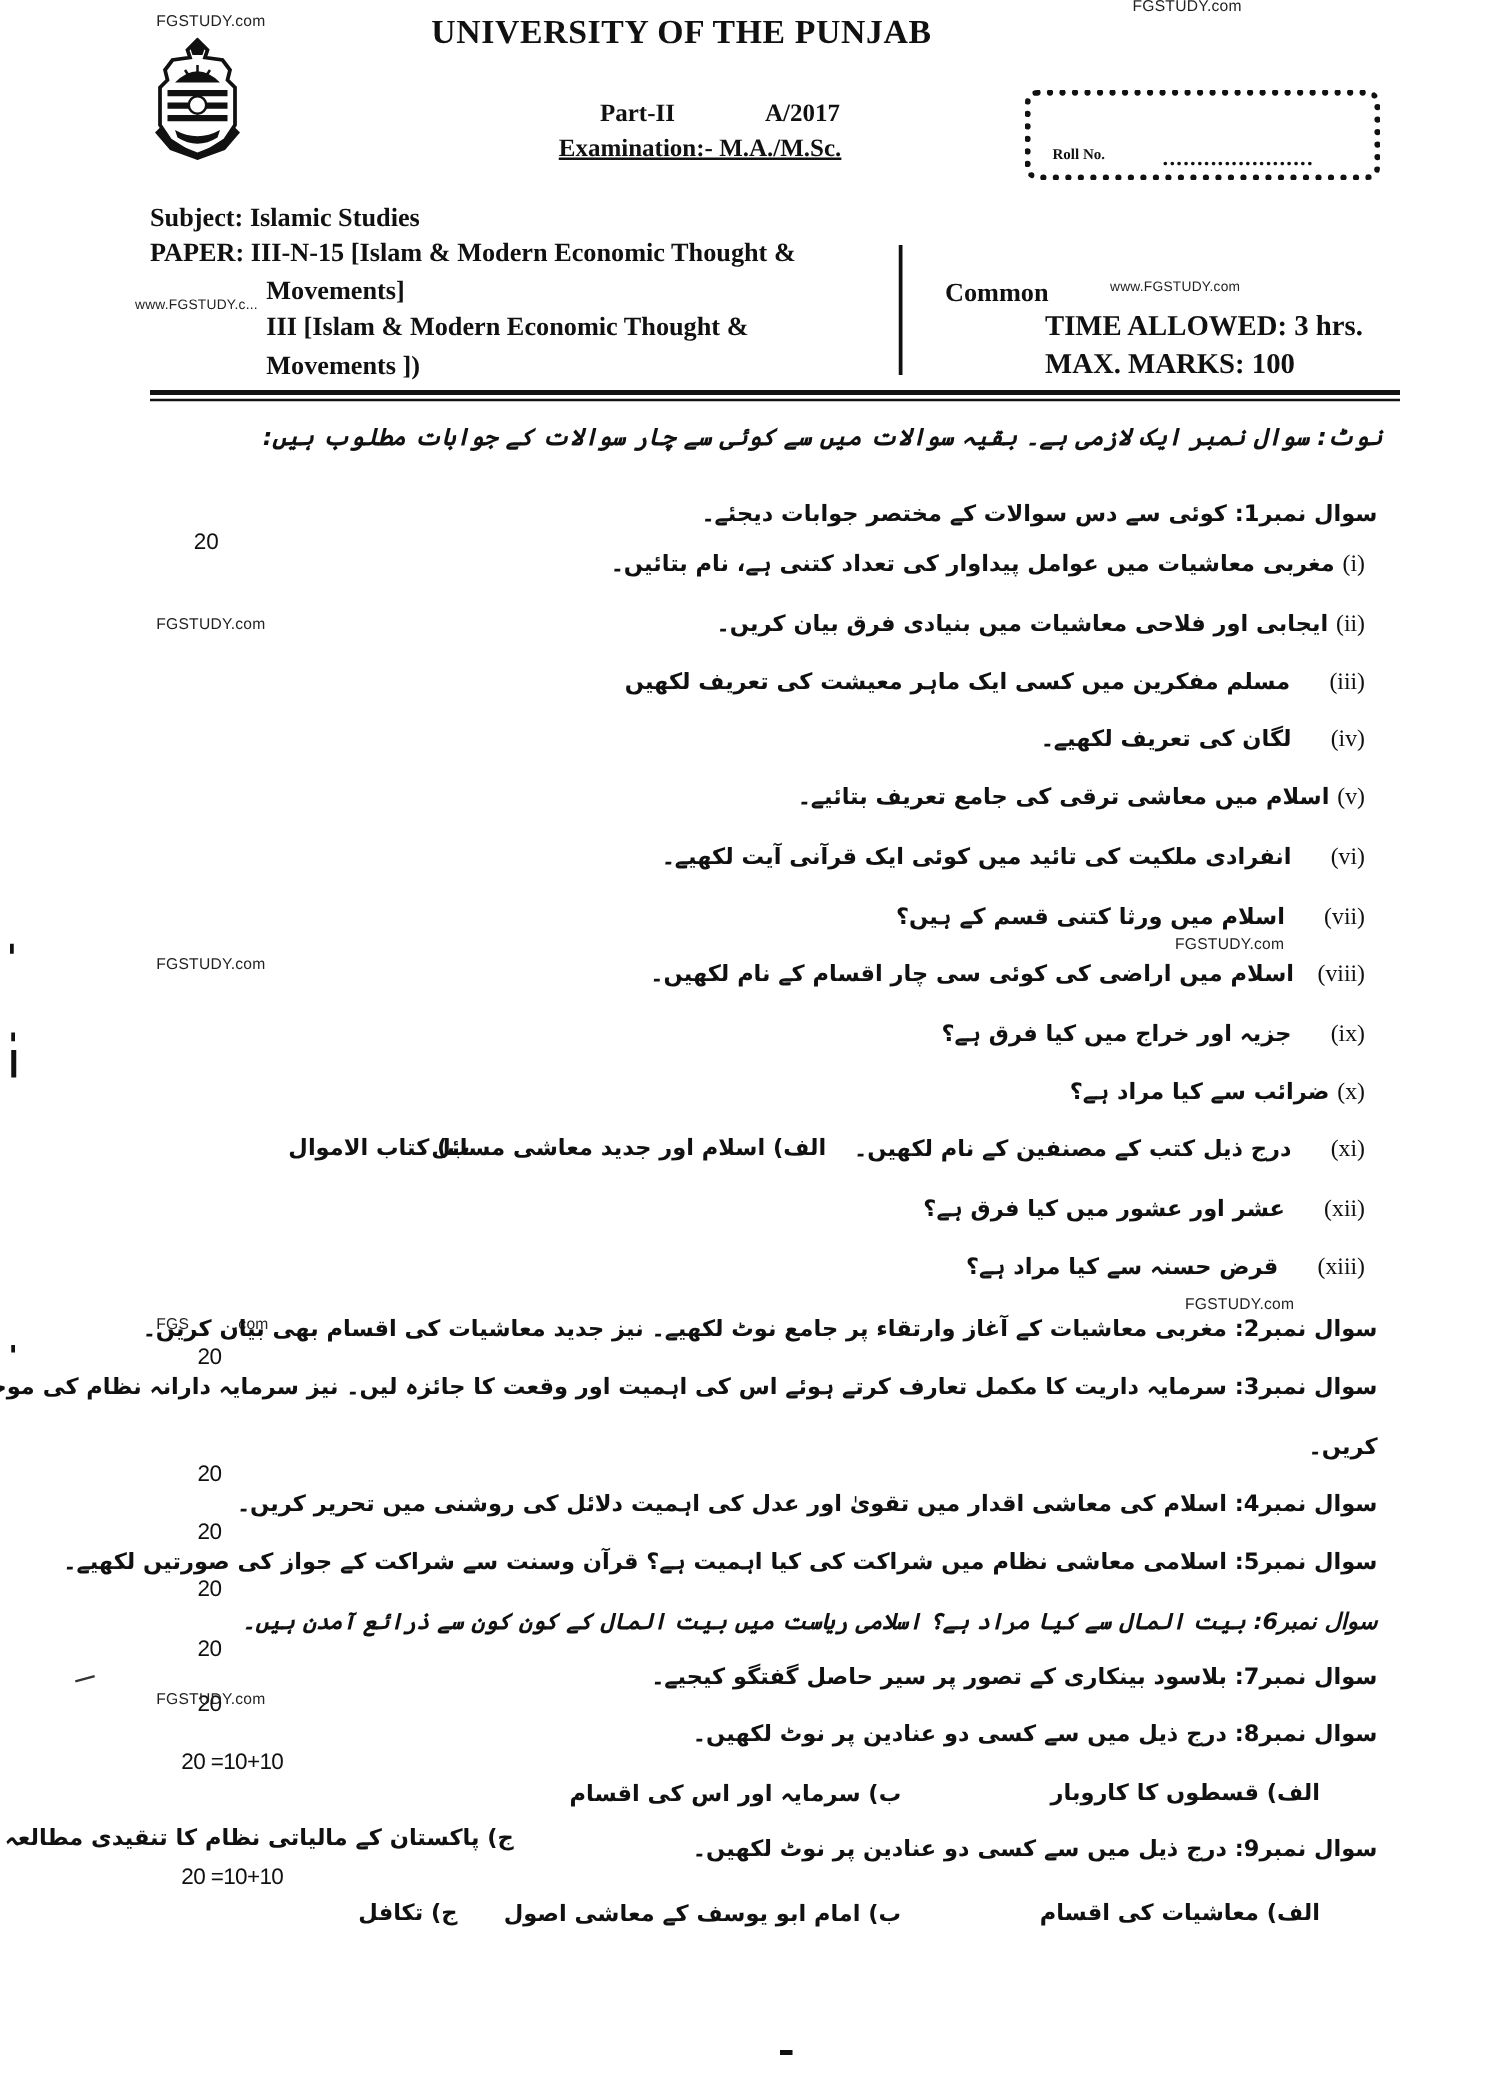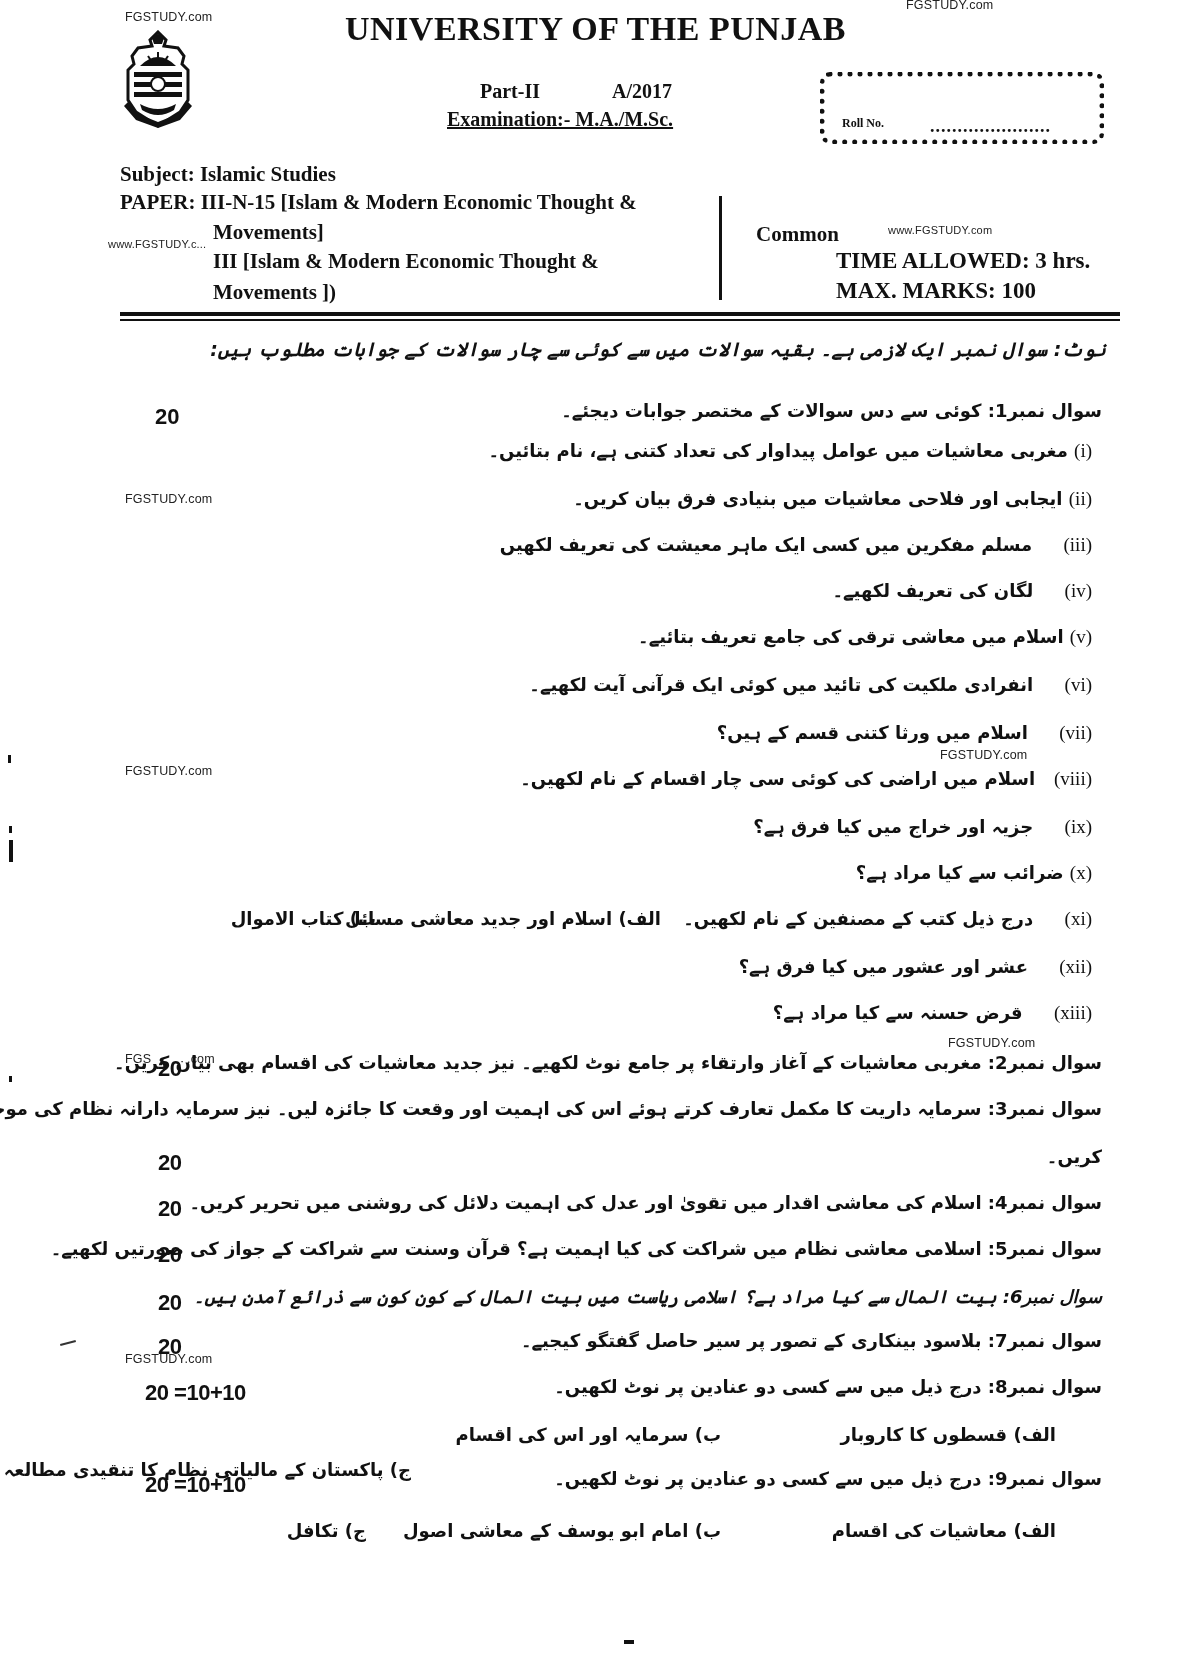--- a/index.html
+++ b/index.html
@@ -4,21 +4,21 @@
 <style>
   html, body { margin: 0; padding: 0; background: #ffffff; }
   body {
     width: 1196px; height: 1666px; position: relative; overflow: hidden;
     font-family: "Liberation Serif", serif; color: #111;
   }
   .abs { position: absolute; }
   .wm { font-family: "Liberation Sans", sans-serif; font-size: 12.5px; color: #222; letter-spacing: 0.2px; }
   .wm.small { font-size: 11px; }
 
-  .title { left: 345px; top: 10px; font-size: 34px; font-weight: bold; letter-spacing: 0.5px; }
+  .title { left: 345px; top: 10px; font-size: 27px; font-weight: bold; letter-spacing: 0.5px; }
   .part { left: 480px; top: 80px; font-size: 20px; font-weight: bold; }
   .session { left: 612px; top: 80px; font-size: 20px; font-weight: bold; }
   .exam { left: 447px; top: 108px; font-size: 20px; font-weight: bold; text-decoration: underline; }
 
   .rollbox {
     left: 820px; top: 72px; width: 284px; height: 72px;
     border: 5px dotted #111; border-radius: 10px; box-sizing: border-box;
   }
   .rolltext { left: 842px; top: 116px; font-size: 12px; font-weight: bold; }
   .rolldots { left: 930px; top: 116px; font-size: 18px; font-weight: bold; letter-spacing: 1px; }
@@ -29,21 +29,21 @@
   .vline { left: 719px; top: 196px; width: 3px; height: 104px; background: #111; }
 
   .rule { left: 120px; width: 1000px; background: #111; }
 
   .urdu {
     direction: rtl; unicode-bidi: embed; font-family: "DejaVu Sans", sans-serif;
     font-size: 18px; font-weight: bold; white-space: nowrap; color: #111;
   }
   .urdu.note { font-size: 19px; font-style: italic; }
   .roman { font-family: "Liberation Serif", serif; font-size: 19px; font-weight: normal; direction: ltr; unicode-bidi: isolate; }
-  .marks { font-family: "Liberation Sans", sans-serif; font-size: 22px; font-weight: bold; }
+  .marks { font-family: "Liberation Sans", sans-serif; font-size: 18px; font-weight: normal; margin-top: 19px; }
   .marks.narrow { font-family: "Liberation Sans", sans-serif; letter-spacing: -0.5px; }
 
   .mark-dot { background: #111; width: 3px; }
 </style>
 </head>
 <body>
 
 <div class="abs wm" style="left:125px;top:10px;">FGSTUDY.com</div>
 <div class="abs wm" style="left:906px;top:-2px;">FGSTUDY.com</div>
 

